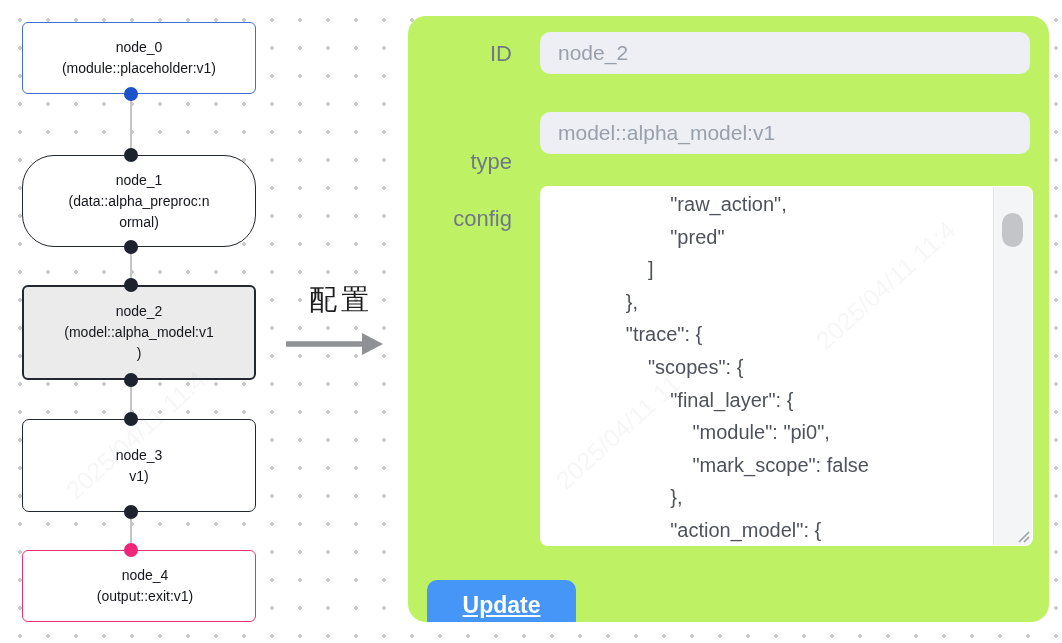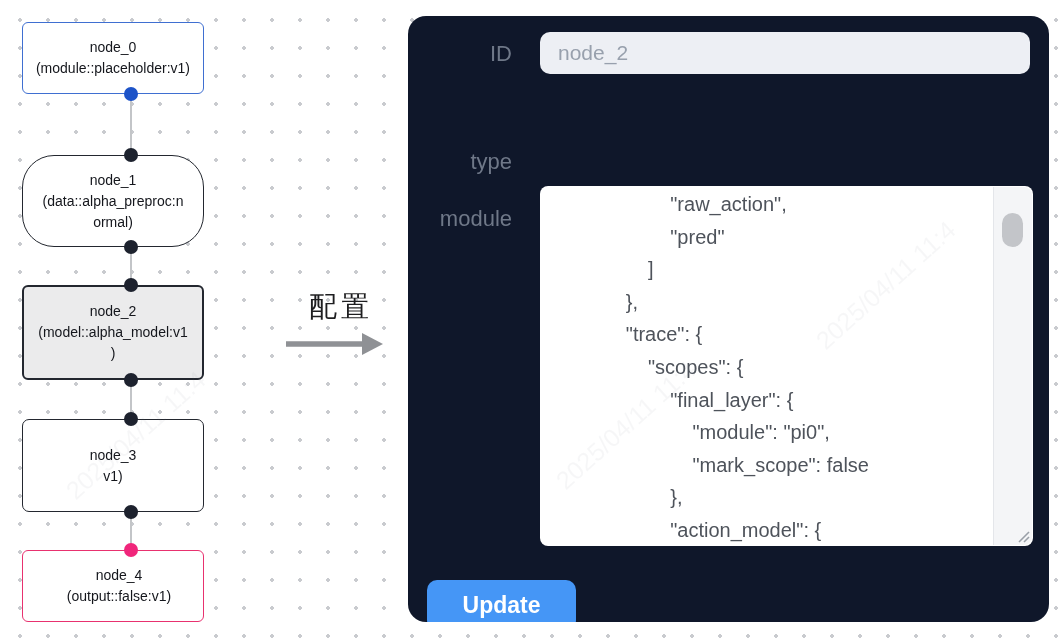--- a/index.html
+++ b/index.html
@@ -15,48 +15,48 @@
     background-size:28px 28px; background-position:6px 6px;
   }
   
   .edge { position:absolute; left:130px; width:2px; background:#c3c5c8; z-index:1; }
   .edge0 { top:94px;  height:61px; }
   .edge1 { top:247px; height:38px; }
   .edge2 { top:380px; height:39px; }
   .edge3 { top:512px; height:38px; }
   
   .node {
-    position:absolute; left:22px; width:182px; z-index:2;
+    position:absolute; left:22px; width:234px; z-index:2;
     background:#ffffff; border:1.6px solid #23272f; border-radius:6px;
     display:flex; flex-direction:column; align-items:center; justify-content:center;
     text-align:center; font-size:14px; line-height:21px; color:#14161c;
   }
   .node span { display:block; }
   .node0 { top:22px;  height:72px; border-color:#3f6fd1; }
   .node1 { top:155px; height:92px;border-radius:32px; }
   .node2 { top:285px; height:95px; border-width:2.5px; background:#ebebec; }
   .node3 { top:419px; height:93px;border-radius:7px; }
   .node4 { top:550px; height:72px; border-color:#e8316f;padding-left:12px; }
   
   .port { position:absolute; left:124px; width:14px; height:14px; border-radius:50%; z-index:3; }
   .port.dark { background:#1d222e; }
   .port.blue { background:#1d53c8; }
   .port.pink { background:#f0267b; }
   .p0 { top:87px; }  .p1 { top:148px; } .p2 { top:240px; } .p3 { top:278px; }
   .p4 { top:373px; } .p5 { top:412px; } .p6 { top:505px; } .p7 { top:543px; }
   
   .anno-label {
-    position:absolute; left:293px; top:288px; width:96px; z-index:2;
+    position:absolute; left:293px; top:281px; width:96px; z-index:2;
     font-size:28px; letter-spacing:4px; color:#1e1e20; text-align:center;
   }
   .anno-arrow { position:absolute; left:284px; top:331px; z-index:2; }
   
   .panel {
     position:absolute; left:408px; top:16px; width:641px; height:606px; z-index:5;
-    background:#0f172a; border-radius:18px; overflow:hidden;
+    background:#bef264; border-radius:18px; overflow:hidden;
   }
   .field-label {
     position:absolute; left:0; width:104px; text-align:right;
     font-size:22px; color:#6f7888;
   }
   .lbl-id { top:25px; } .lbl-type { top:105px;margin-top:28px; } .lbl-config { top:190px; }
   .text-input {
     position:absolute; left:132px; width:490px; height:42px;
     background:#edeff4; border:none; border-radius:10px; outline:none;
     color:#98a0ad; font-size:21px; padding:0 18px;
@@ -80,21 +80,21 @@
   }
   .scroll-thumb {
     position:absolute; top:26px; right:9px; width:21px; height:34px;
     border-radius:11px; background:#c3c5c9;
   }
   .resize-grip { position:absolute; right:3px; bottom:3px; width:15px; height:15px; }
   .update-btn {
     position:absolute; left:19px; top:564px; width:149px; height:50px;
     background:#4596f6; border:none; border-radius:10px; cursor:pointer;
     color:#ffffff; font-size:23px; font-weight:600; line-height:42px;
-    text-align:center; font-family:"Liberation Sans", sans-serif;
+    text-align:center; font-family:"Liberation Sans", sans-serif;text-decoration:underline;
   }
   
   .wm {
     position:absolute; z-index:8; pointer-events:none; opacity:0.055;
     color:#6c7584; font-size:25px; white-space:nowrap;
     transform:rotate(-42deg); transform-origin:left center;
   }
   .wm1 { left:820px; top:330px; }
   .wm2 { left:560px; top:470px; }
   .wm3 { left:70px;  top:480px; }
@@ -122,21 +122,21 @@
   <span>node_2</span>
   <span>(model::alpha_model:v1</span>
   <span>)</span>
 </div>
 <div class="node node3">
   <span>node_3</span>
   <span>v1)</span>
 </div>
 <div class="node node4">
   <span>node_4</span>
-  <span>(output::false:v1)</span>
+  <span>(output::exit:v1)</span>
 </div>
 
 <div class="port blue p0"></div>
 <div class="port dark p1"></div>
 <div class="port dark p2"></div>
 <div class="port dark p3"></div>
 <div class="port dark p4"></div>
 <div class="port dark p5"></div>
 <div class="port dark p6"></div>
 <div class="port pink p7"></div>
@@ -144,21 +144,22 @@
 <div class="anno-label">配置</div>
 <svg class="anno-arrow" width="102" height="26" viewBox="0 0 102 26">
   <line x1="2" y1="13" x2="79" y2="13" stroke="#8f9195" stroke-width="5.5"></line>
   <polygon points="78,2 99,13 78,24" fill="#8f9195"></polygon>
 </svg>
 
 <div class="panel">
   <div class="field-label lbl-id">ID</div>
   <input class="text-input in-id" type="text" value="node_2" style="">
   <div class="field-label lbl-type">type</div>
-  <div class="field-label lbl-config">module</div>
+  <input class="text-input in-type" type="text" value="model::alpha_model:v1" style="">
+  <div class="field-label lbl-config">config</div>
 
   <div class="config-box">
     <textarea class="config-text" spellcheck="false" style="">                      "raw_action",
                       "pred"
                   ]
               },
               "trace": {
                   "scopes": {
                       "final_layer": {
                           "module": "pi0",

